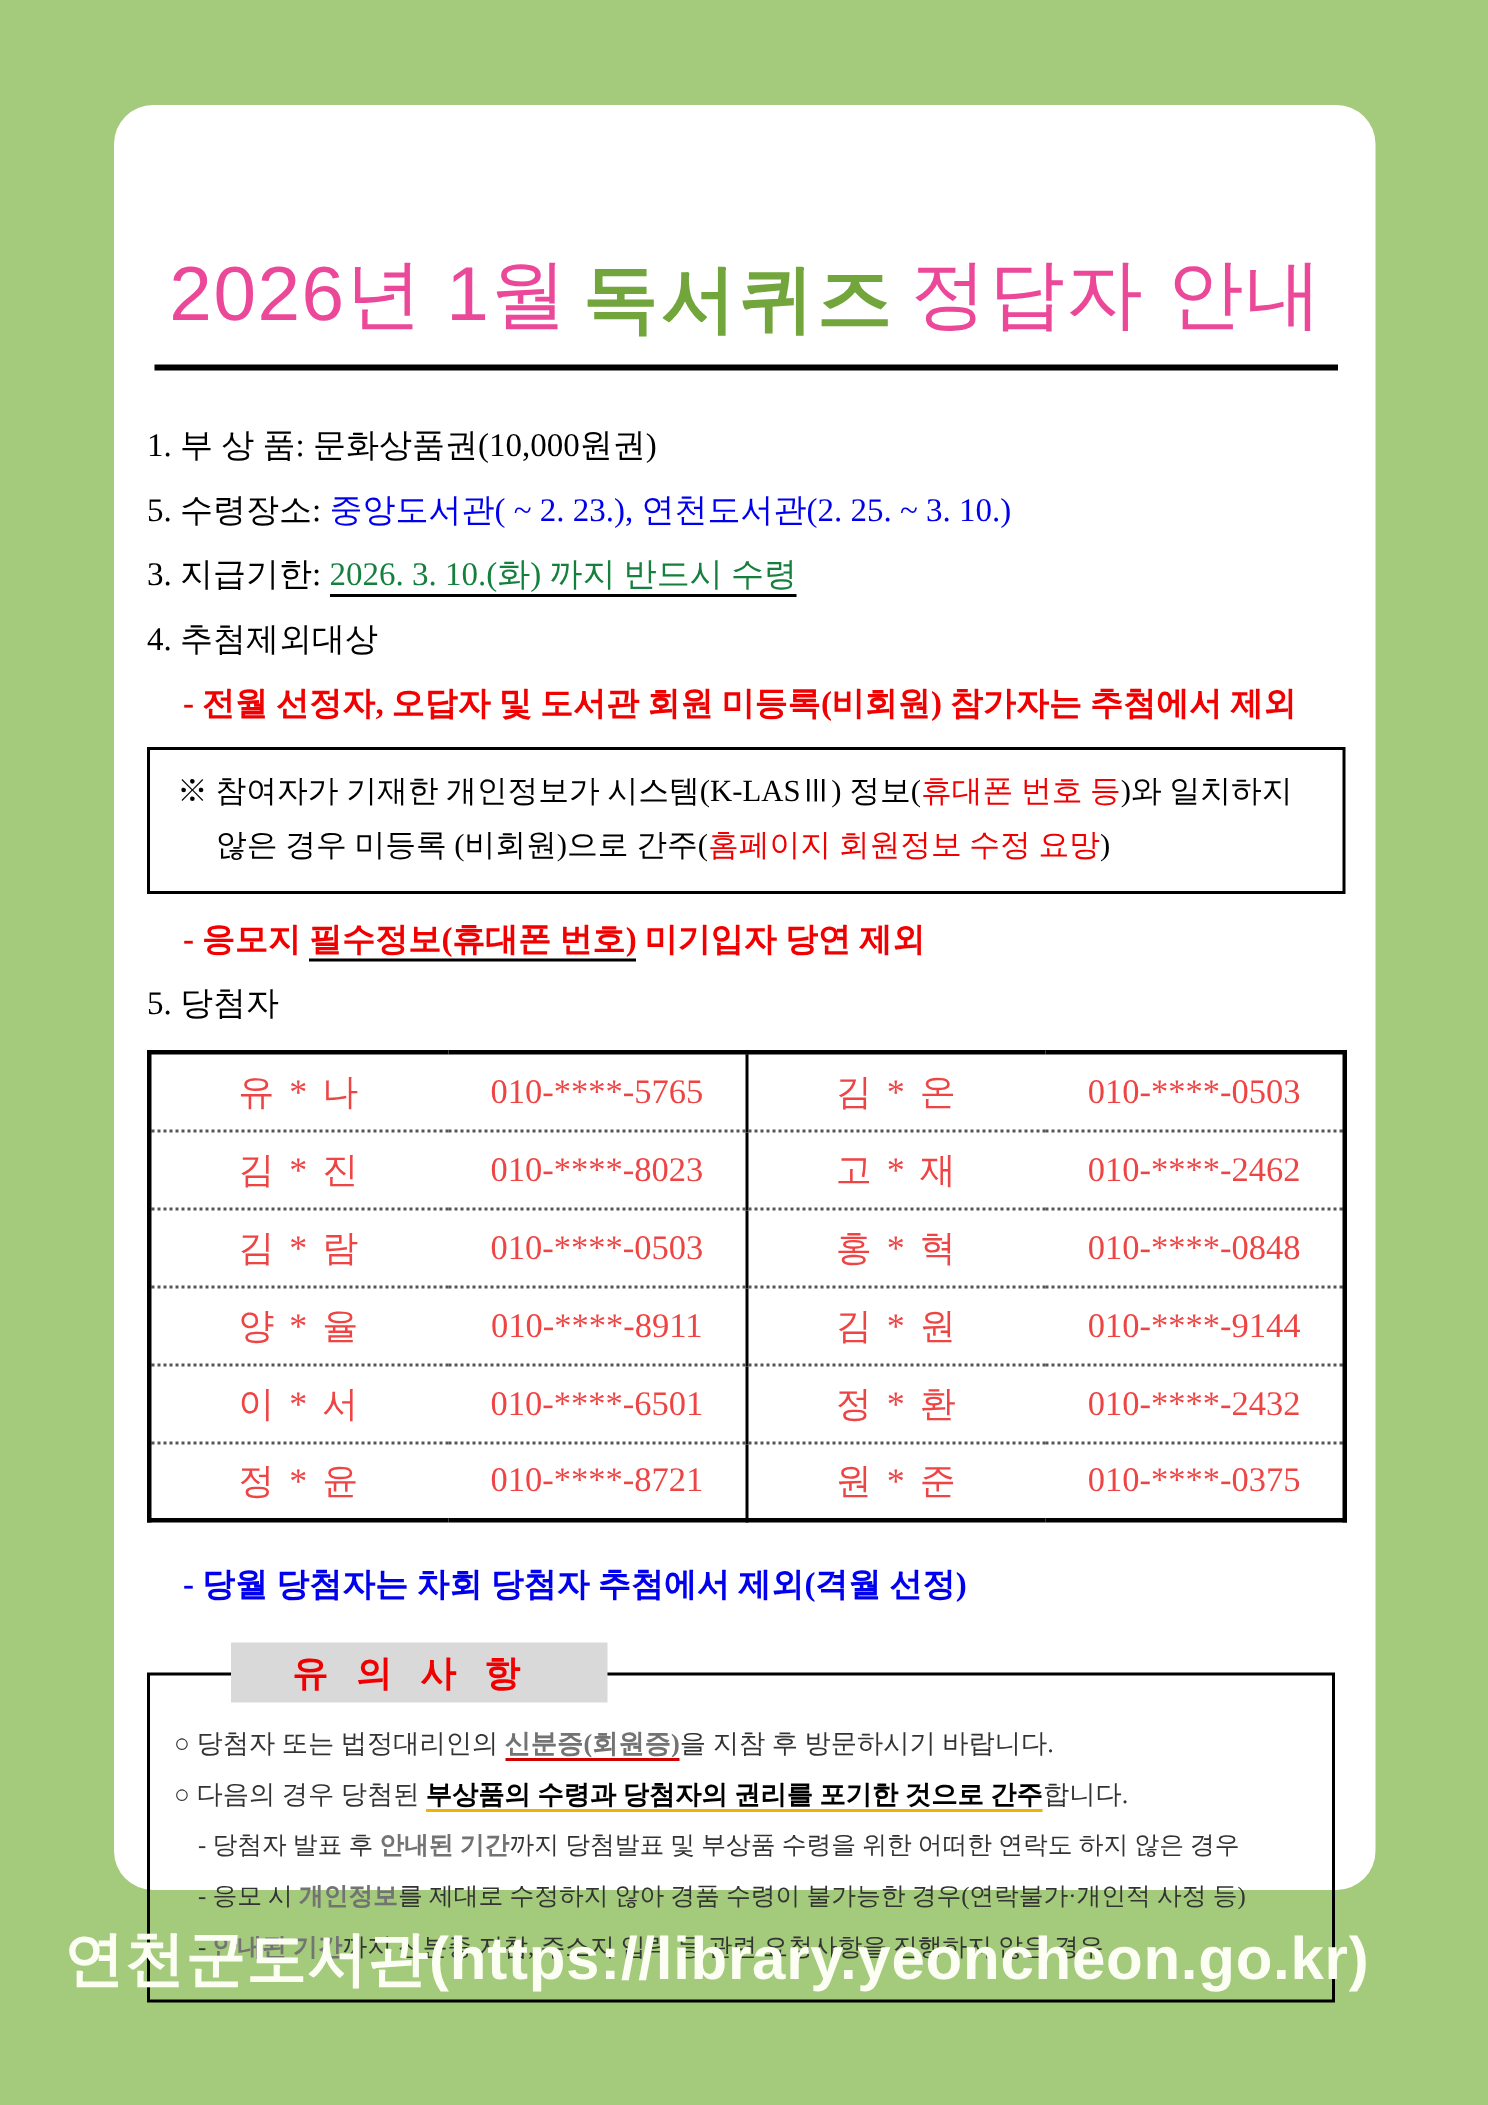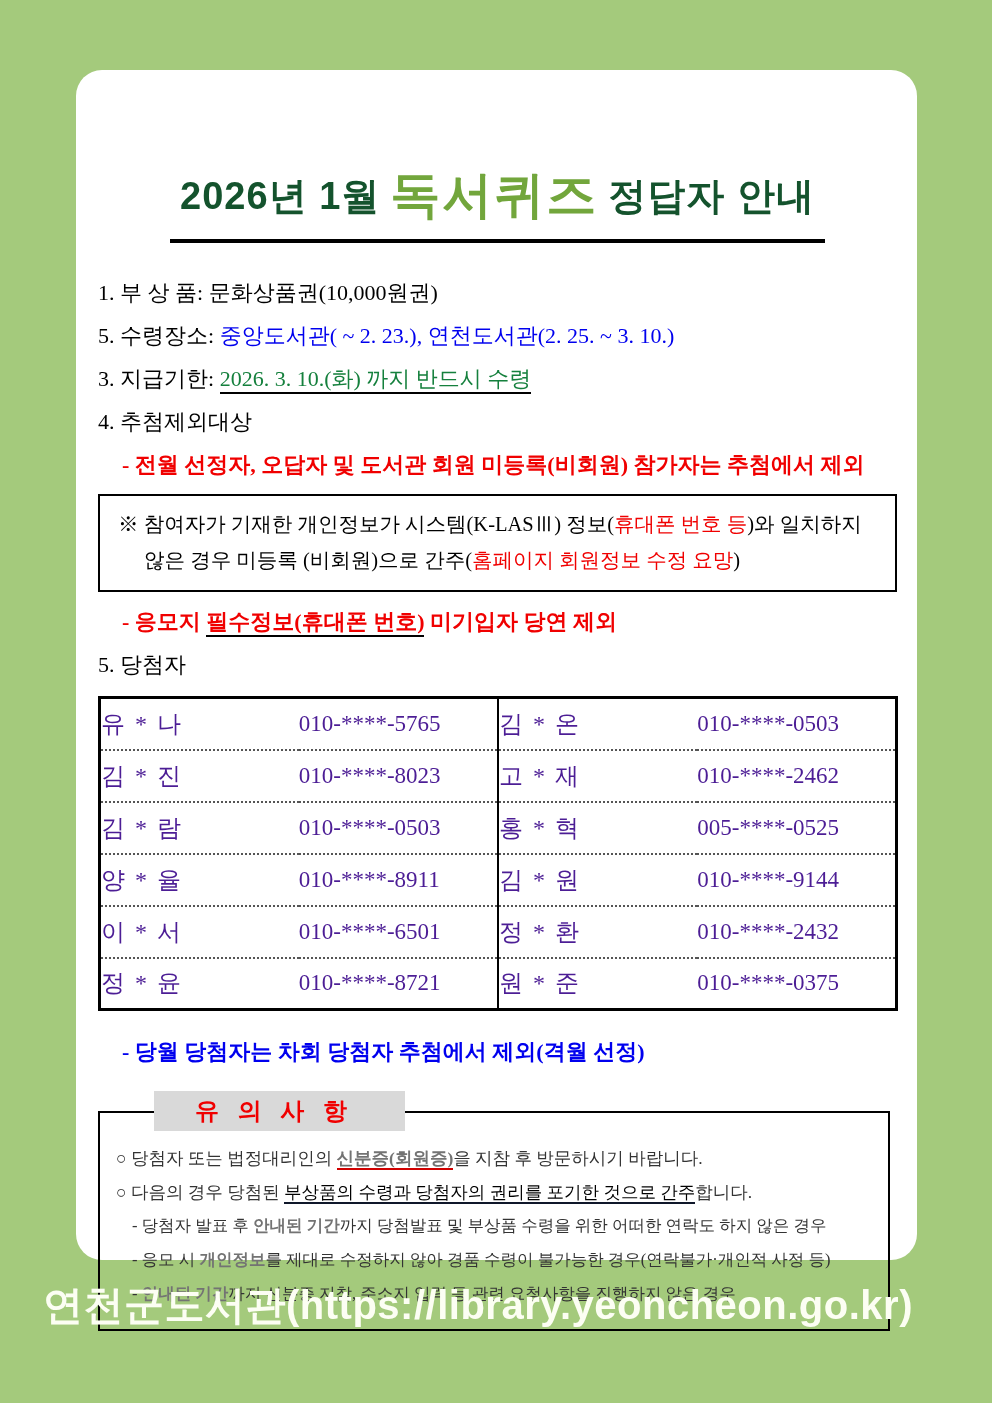--- a/index.html
+++ b/index.html
@@ -19,21 +19,21 @@
   .content { padding:0 20px 0 22px; }
 
   
   .title-wrap { text-align:center; margin-top:92px; }
   .title-underline {
     display:inline-block; border-bottom:4px solid #000;
     padding:0 10px 10px 10px; white-space:nowrap;
   }
   .title-black {
     font-family:"Liberation Sans", sans-serif;
-    font-weight:bold; font-size:38px; color:#14532d; letter-spacing:1px;
+    font-weight:normal; font-size:51px; color:#ec4899; letter-spacing:1px;
   }
   .title-green {
     font-family:"Liberation Sans", sans-serif;
     font-weight:bold; font-size:50px; color:#72a63c;
     vertical-align:-3px; letter-spacing:2px; padding:0 6px;
   }
 
   
   .list-block { margin-top:36px; font-size:22px; color:#111; }
   .line { line-height:27px; margin-top:16px; }
@@ -52,22 +52,22 @@
     padding:10px 14px 12px 44px; text-indent:-26px;
     font-size:20.5px; line-height:36px; color:#000;
   }
 
   
   table.winners {
     width:800px; margin-top:18px; border-collapse:collapse;
     border:3px solid #000; table-layout:fixed;
   }
   table.winners td {
-    height:52px; vertical-align:middle;
-    font-size:24px; color:#4c1d95;
+    height:52px; text-align:center; vertical-align:middle;
+    font-size:24px; color:#ef4444;
   }
   table.winners td.name { letter-spacing:2px; }
   table.winners td.phone { font-size:23px; }
   table.winners td.mid { border-right:2px solid #000; }
   table.winners tr + tr td { border-top:2px dotted #555; }
 
   
   .post-note { margin:26px 0 0 24px; font-weight:bold; font-size:22px; }
 
   
@@ -80,21 +80,21 @@
     padding:4px 52px 4px 41px;
   }
   .notice-box {
     border:2px solid #000; padding:28px 14px 18px 16px;
     font-size:17.5px; color:#222; line-height:34px;
   }
   .notice-box .main-line { color:#333; }
   .notice-box .sub-line { margin-left:16px; font-size:16.5px; color:#333; }
   .rb { color:#737373; font-weight:bold; }
   .rbu { color:#737373; font-weight:bold; border-bottom:2px solid #d00000; }
-  .bu { color:#000; font-weight:normal; border-bottom:2px solid #0f172a; }
+  .bu { color:#000; font-weight:bold; border-bottom:2px solid #eab308; }
 
   
   .footer {
     position:absolute; left:0; top:1278px; width:956px;
     text-align:center;
     font-family:"Liberation Sans", sans-serif; font-weight:bold;
     font-size:40px; color:#fcfef3; letter-spacing:0.5px;
   }
 </style>
 </head>
@@ -159,21 +159,21 @@
           <tr>
             <td class="name">김 * 진</td>
             <td class="phone mid">010-****-8023</td>
             <td class="name">고 * 재</td>
             <td class="phone">010-****-2462</td>
           </tr>
           <tr>
             <td class="name">김 * 람</td>
             <td class="phone mid">010-****-0503</td>
             <td class="name">홍 * 혁</td>
-            <td class="phone">005-****-0525</td>
+            <td class="phone">010-****-0848</td>
           </tr>
           <tr>
             <td class="name">양 * 율</td>
             <td class="phone mid">010-****-8911</td>
             <td class="name">김 * 원</td>
             <td class="phone">010-****-9144</td>
           </tr>
           <tr>
             <td class="name">이 * 서</td>
             <td class="phone mid">010-****-6501</td>

